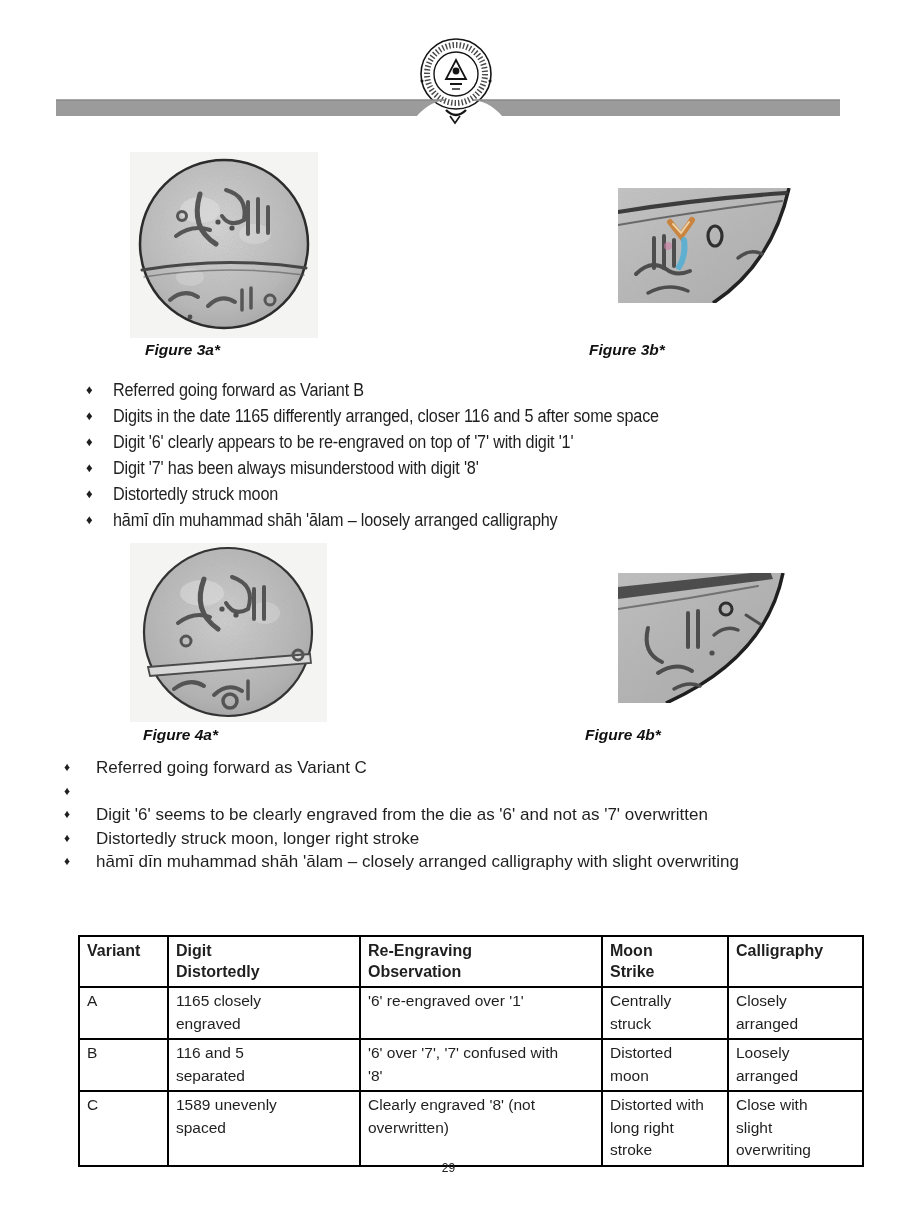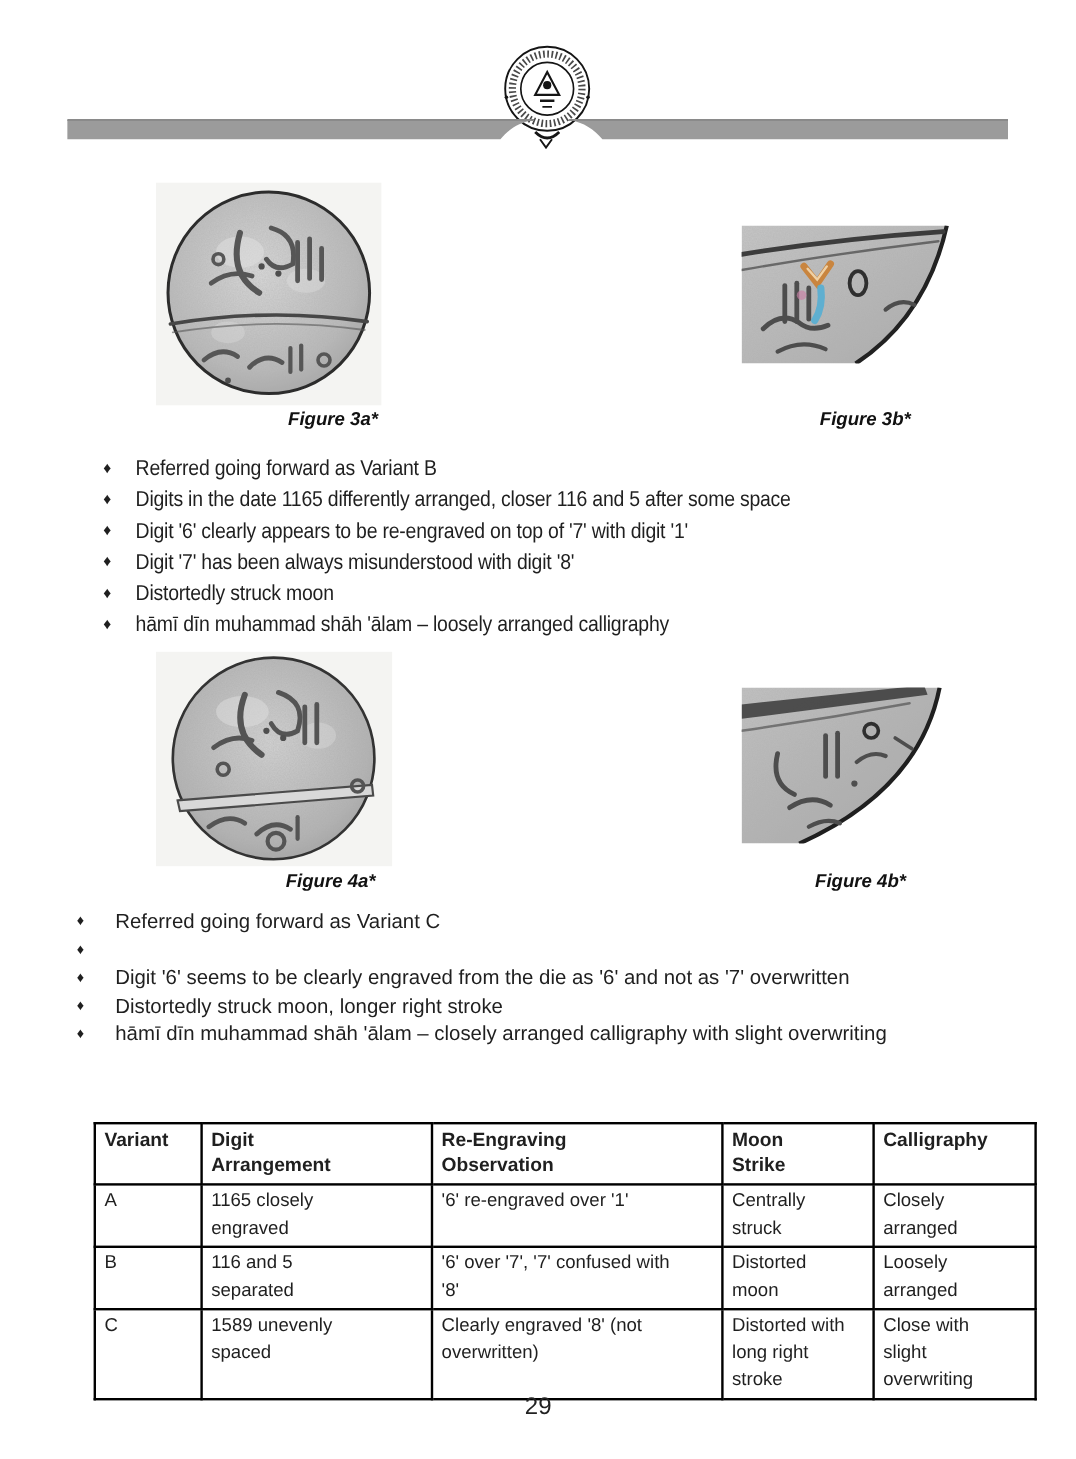--- a/index.html
+++ b/index.html
@@ -3,21 +3,21 @@
 <meta charset="utf-8">
 <style>
   html,body{margin:0;padding:0;background:#ffffff;}
   .page{
     position:relative;width:897px;height:1216px;background:#ffffff;
     font-family:"Liberation Sans", sans-serif;color:#1f1f1f;overflow:hidden;
   }
   .abs{position:absolute;}
   
   .caption{
-    position:absolute;width:170px;text-align:right;
+    position:absolute;width:170px;text-align:left;
     font-weight:bold;font-style:italic;font-size:15.5px;color:#111;
   }
   
   ul.blist{list-style:none;margin:0;padding:0;position:absolute;}
   ul.blist li{display:flex;align-items:flex-start;}
   .blist .bullet{flex:0 0 auto;font-style:normal;color:#1f1f1f;}
   
   #variant-b-list{left:86px;top:377px;width:790px;}
   #variant-b-list li{line-height:26px;font-size:18px;}
   #variant-b-list .bullet{width:27px;font-size:13px;line-height:26px;}
@@ -48,21 +48,21 @@
   td.c-digit .cellw{max-width:125px;}
   td.c-reeng .cellw{max-width:196px;}
   td.c-moon .cellw{max-width:95px;}
   td.c-callig .cellw{max-width:86px;}
   tr.row-a td{height:44px;}
   tr.row-b td{height:44px;}
   tr.row-c td{height:68px;}
   
   .pagenum{
     position:absolute;left:0;top:1161px;width:897px;text-align:center;
-    font-size:20px;color:#222;
+    font-size:12px;color:#222;
   }
 </style>
 </head>
 <body>
 
 <div class="page">
 
   <svg class="abs" style="left:409px;top:34px" width="94" height="94" viewBox="0 0 94 94">
     <circle cx="47" cy="40" r="35" fill="#ffffff" stroke="#151515" stroke-width="1.6"></circle>
     <circle cx="47" cy="40" r="29" fill="none" stroke="#1a1a1a" stroke-width="6" stroke-dasharray="1.4,2.1" opacity="0.8"></circle>
@@ -294,21 +294,21 @@
       <col style="width:89px">
         <col style="width:192px">
         <col style="width:242px">
       <col style="width:126px">
         <col style="width:135px">
     </colgroup>
     <thead>
       <tr>
         <th class="c-variant">Variant</th>
         <th>Digit
-Arrangement</th>
+Distortedly</th>
         <th>Re-Engraving
 Observation</th>
         <th>Moon
 Strike</th>
         <th>Calligraphy</th>
       </tr>
     </thead>
     <tbody>
       <tr class="row-a">
         <td class="c-variant">A</td>

